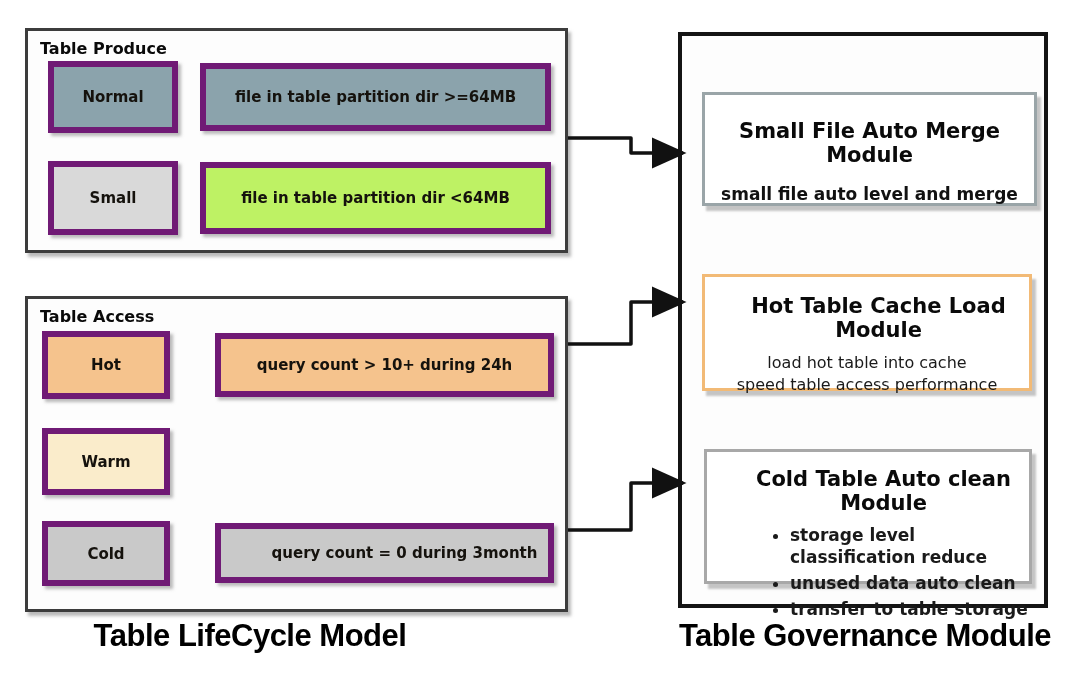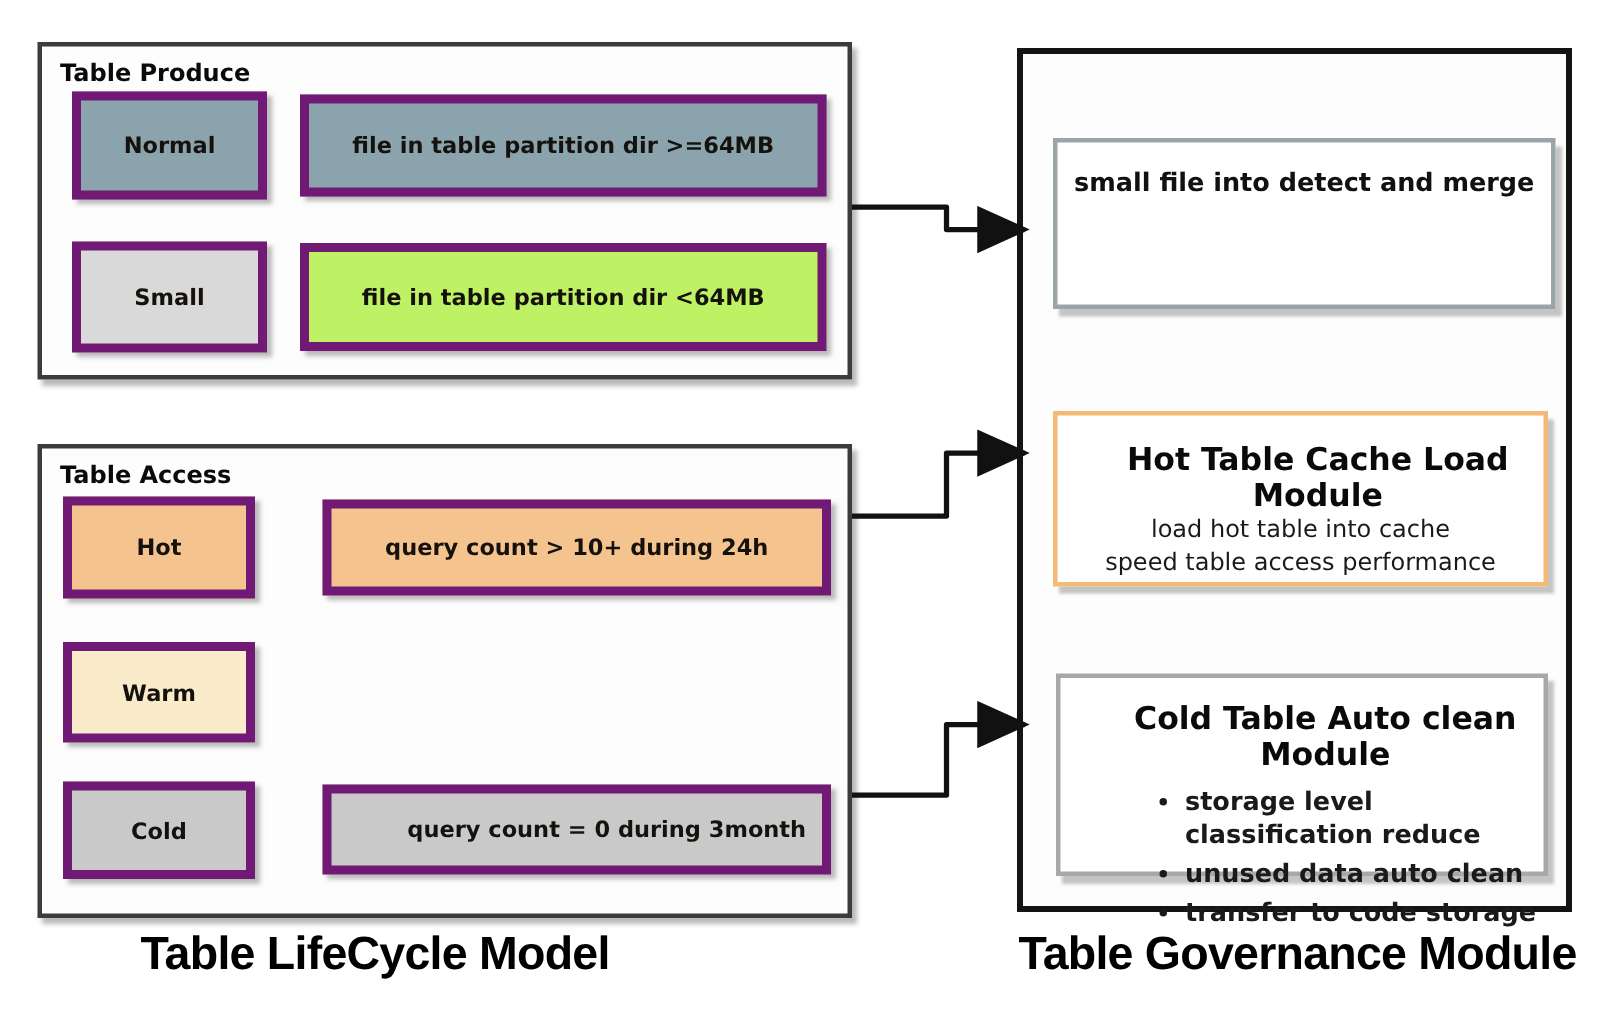--- a/index.html
+++ b/index.html
@@ -24,21 +24,21 @@
     position:absolute;background:#fdfdfd;border:4px solid #141414;box-sizing:border-box;
   }
   .module{
     position:absolute;background:#ffffff;border:3px solid #9aa5a8;
     box-shadow:4px 5px 2px rgba(150,150,150,.55);box-sizing:border-box;text-align:center;
   }
   .module-title{font-size:21px;font-weight:bold;color:#0a0a0a;}
   .m1 .module-title{margin-top:24px;}
   .m1 .module-sub{margin-top:17px;font-size:17px;font-weight:bold;}
   .m2 .module-title{margin-top:17px;padding-left:23px;}
-  .m2 .module-lines{margin-top:0;font-size:16px;font-weight:normal;line-height:1.35;color:#1a1a1a;}
+  .m2 .module-lines{margin-top:10px;font-size:16px;font-weight:normal;line-height:1.35;color:#1a1a1a;}
   .m3 .module-title{margin-top:15px;}
   .m3 ul{margin:9px 0 0 0;padding-left:52px;text-align:left;}
   .m3 li{font-size:17px;font-weight:bold;line-height:1.3;margin-bottom:4px;color:#1a1a1a;}
   .caption{
     position:absolute;top:618px;text-align:center;font-size:31px;font-weight:bold;
     letter-spacing:-0.5px;color:#000;font-family:"Liberation Sans","DejaVu Sans",sans-serif;
   }
   #arrow-layer{position:absolute;left:0;top:0;pointer-events:none;}
   #arrow-layer path.arrow{fill:none;stroke:#111111;stroke-width:3.5;stroke-linejoin:round;}
 </style>
@@ -65,37 +65,38 @@
 
     <div class="cell" style="left: 14px; top: 129px; width: 128px; height: 67px; background-color: rgb(250, 236, 203); text-align: center;">Warm</div>
 
     <div class="cell" style="left: 14px; top: 222px; width: 128px; height: 65px; background-color: rgb(201, 201, 201);">Cold</div>
     <div class="cell" style="left: 187px; top: 224px; width: 339px; height: 60px; background-color: rgb(201, 201, 201); padding-left: 46px;">query count = 0 during 3month</div>
   </div>
 
   <div class="gov-panel" style="left:678px;top:32px;width:370px;height:576px;">
 
     <div class="module m1" style="left: 20px; top: 56px; width: 335px; height: 114px; border-color: rgb(154, 165, 168);">
-      <div class="module-sub">small file into detect and merge</div>
+      <div class="module-title">Small File Auto Merge Module</div>
+      <div class="module-sub">small file auto level and merge</div>
     </div>
 
     <div class="module m2" style="left: 20px; top: 238px; width: 330px; height: 117px; border-color: rgb(242, 186, 118);">
       <div class="module-title">Hot Table Cache Load Module</div>
       <div class="module-lines">
         <div>load hot table into cache</div>
         <div>speed table access performance</div>
       </div>
     </div>
 
     <div class="module m3" style="left: 22px; top: 413px; width: 328px; height: 135px; border-color: rgb(168, 168, 168); padding-left: 31px;">
       <div class="module-title">Cold Table Auto clean Module</div>
       <ul>
         <li>storage level classification reduce</li>
         <li>unused data auto clean</li>
-        <li>transfer to code storage</li>
+        <li>transfer to table storage</li>
       </ul>
     </div>
   </div>
 
   <svg id="arrow-layer" width="1080" height="677" viewBox="0 0 1080 677">
     <defs>
       <marker id="ah" markerWidth="11" markerHeight="10" refX="9" refY="4.5" orient="auto">
         <path d="M0,0 L10,4.5 L0,9 z" fill="#111111"></path>
       </marker>
     </defs>

